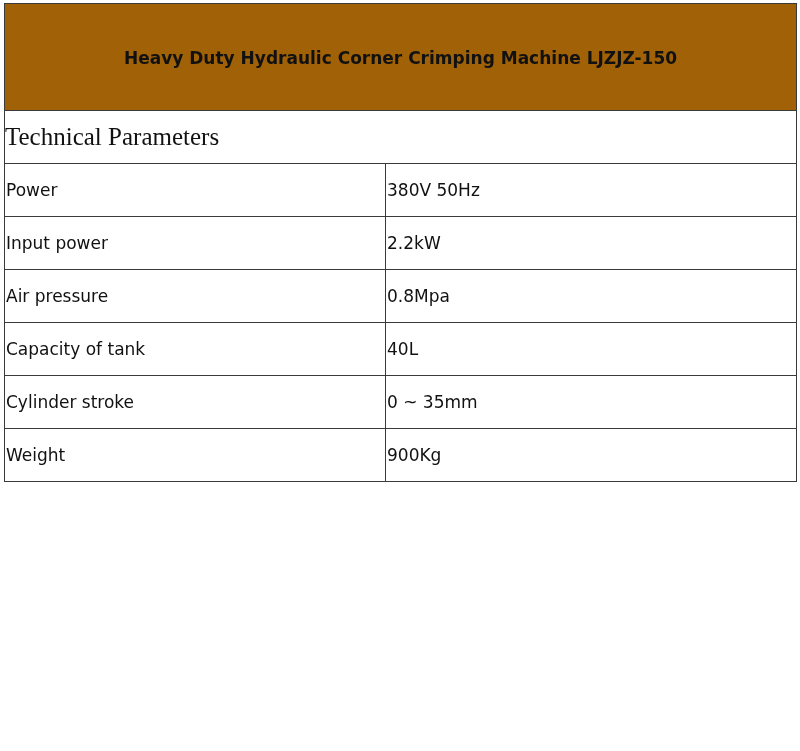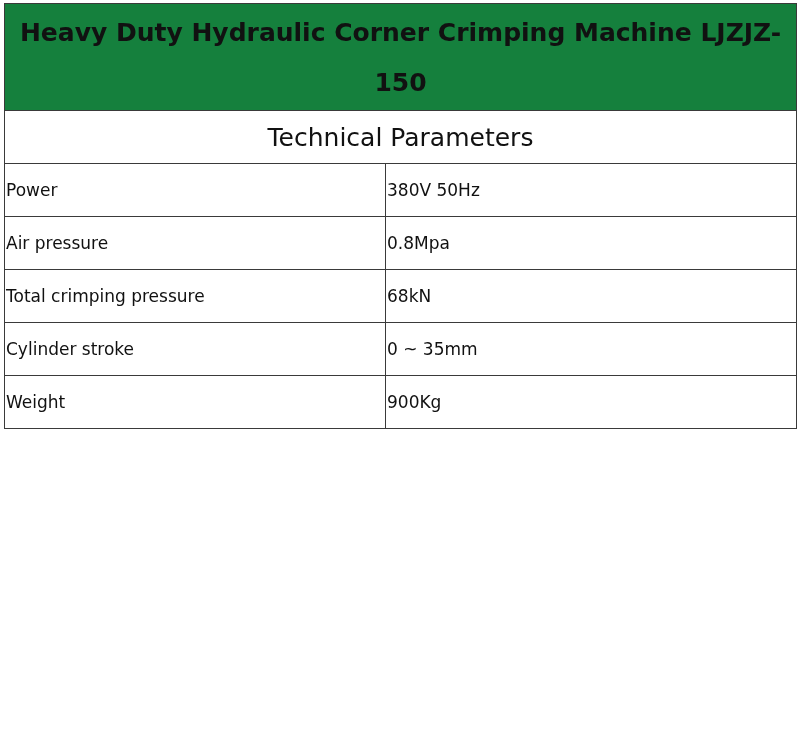--- a/index.html
+++ b/index.html
@@ -22,33 +22,33 @@
       width: 792px;
       border-collapse: collapse;
       table-layout: fixed;
     }
     .spec-table td {
       border: 1.5px solid #3a3a3a;
       padding: 0;
       vertical-align: middle;
     }
     .title-cell {
-      background: #15803d;
+      background: #a16207;
       height: 104px;
       text-align: center;
       font-weight: bold;
-      font-size: 25px;
+      font-size: 17px;
       line-height: 50px;
       padding: 2px 14px 0 14px !important;
     }
     .subtitle-cell {
       height: 52px;
-      text-align: center;
       font-size: 25px;
       background: #ffffff;
+      font-family: Liberation Serif, serif;
     }
     .label-cell, .value-cell {
       height: 52px;
       font-size: 17px;
       padding-left: 1px !important;
       background: #ffffff;
       white-space: nowrap;
       margin-left: 12px;
     }
     .col-label { width: 381px; }
@@ -67,26 +67,30 @@
       <td colspan="2" class="title-cell">Heavy Duty Hydraulic Corner Crimping Machine LJZJZ-150</td>
     </tr>
     <tr>
       <td colspan="2" class="subtitle-cell">Technical Parameters</td>
     </tr>
     <tr>
       <td class="label-cell">Power</td>
       <td class="value-cell">380V  50Hz</td>
     </tr>
     <tr>
+      <td class="label-cell">Input power</td>
+      <td class="value-cell">2.2kW</td>
+    </tr>
+    <tr>
       <td class="label-cell">Air pressure</td>
       <td class="value-cell">0.8Mpa</td>
     </tr>
     <tr>
-      <td class="label-cell">Total crimping pressure</td>
-      <td class="value-cell">68kN</td>
+      <td class="label-cell">Capacity of tank</td>
+      <td class="value-cell">40L</td>
     </tr>
     <tr>
       <td class="label-cell">Cylinder stroke</td>
       <td class="value-cell">0 ~ 35mm</td>
     </tr>
     <tr>
       <td class="label-cell">Weight</td>
       <td class="value-cell">900Kg</td>
     </tr>
   </tbody>

